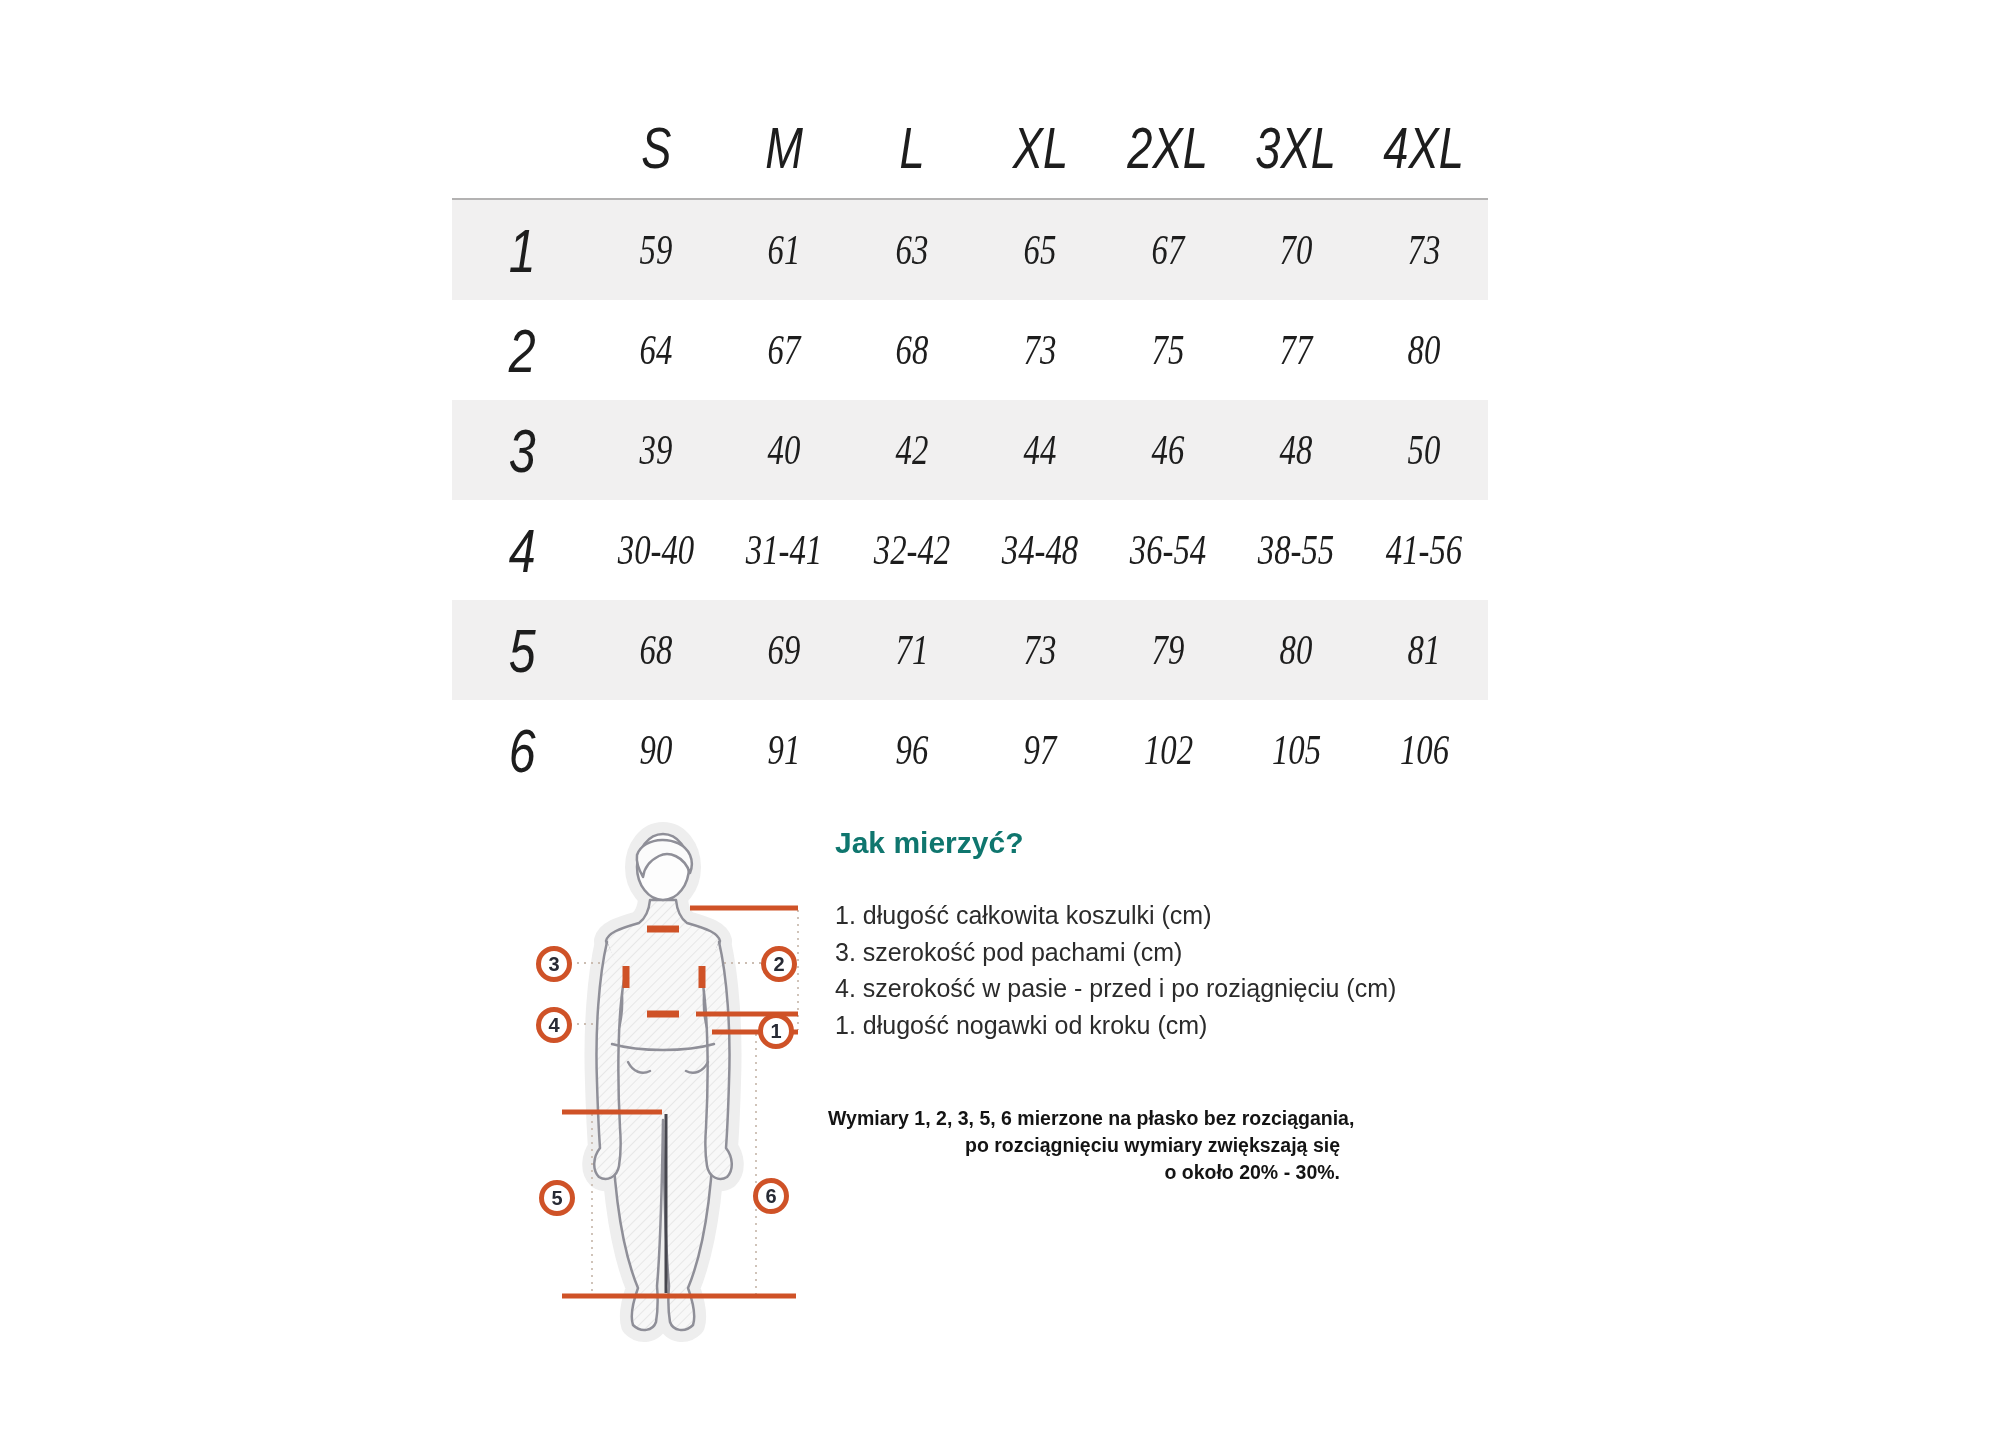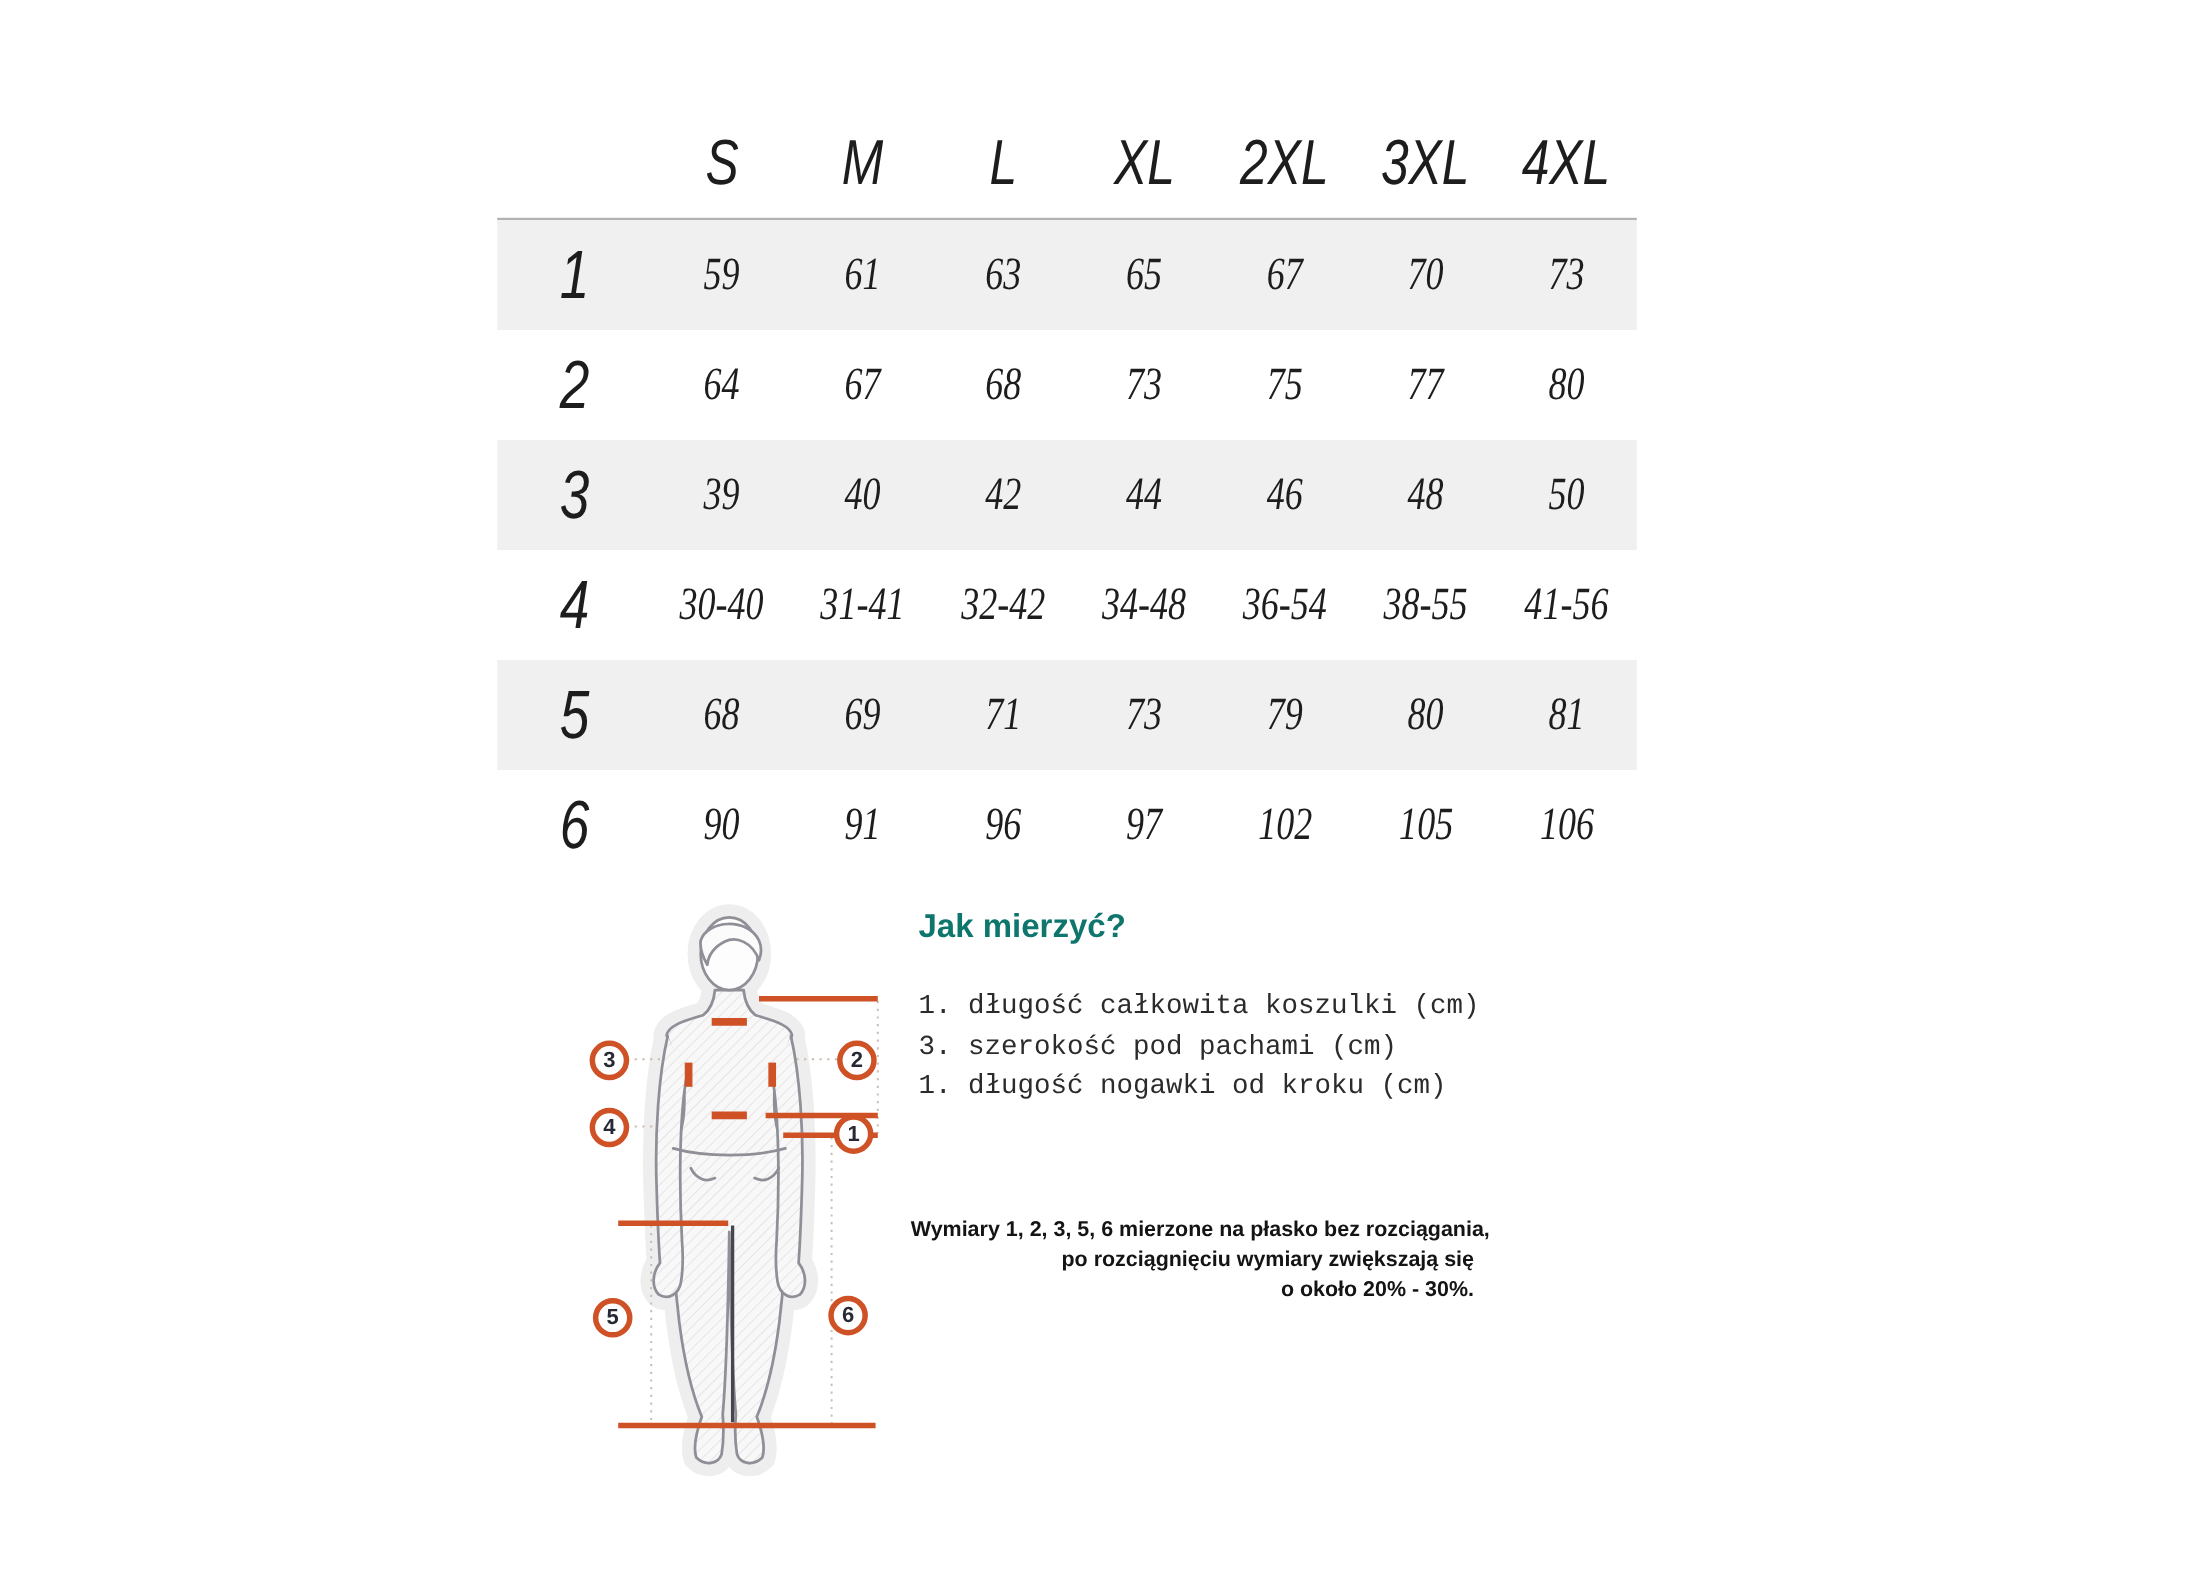--- a/index.html
+++ b/index.html
@@ -24,21 +24,21 @@
     position:absolute;width:36px;height:36px;box-sizing:border-box;
     border:5px solid #cf5227;border-radius:50%;background:#ffffff;
     color:#272a34;font-weight:bold;font-size:20px;line-height:26px;text-align:center;
   }
   
   .howto-heading{
     position:absolute;left:835px;top:826px;
     font-size:30px;font-weight:bold;color:#0f766e;white-space:nowrap;
   }
   .measure-list{position:absolute;left:835px;top:897px;}
-  .measure-item{font-size:25px;line-height:36.5px;color:#2b2b2b;white-space:nowrap;font-family:Liberation Mono, monospace;}
+  .measure-item{font-size:25px;line-height:36.5px;color:#2b2b2b;white-space:nowrap;}
   .note{position:absolute;left:828px;top:1105px;width:512px;text-align:right;}
   .note-line{font-size:19.5px;line-height:27px;font-weight:bold;color:#141414;white-space:nowrap;}
 </style>
 </head>
 <body>
 
 <div class="size-table">
   <div class="trow head">
     <div class="tcell"></div>
     <div class="tcell"><span>S</span></div>
@@ -173,20 +173,21 @@
   <div class="marker" style="left:258px;top:203px;">1</div>
   <div class="marker" style="left:39px;top:370px;">5</div>
   <div class="marker" style="left:253px;top:368px;">6</div>
 </div>
 
 <div class="howto-heading">Jak mierzyć?</div>
 
 <div class="measure-list">
   <div class="measure-item">1. długość całkowita koszulki (cm)</div>
   <div class="measure-item">3. szerokość pod pachami (cm)</div>
+  <div class="measure-item">4. szerokość w pasie - przed i po roziągnięciu (cm)</div>
   <div class="measure-item">1. długość nogawki od kroku (cm)</div>
 </div>
 
 <div class="note">
   <div class="note-line">Wymiary 1, 2, 3, 5, 6 mierzone na płasko bez rozciągania,</div>
   <div class="note-line">po rozciągnięciu wymiary zwiększają się</div>
   <div class="note-line">o około 20% - 30%.</div>
 </div>
 
 </body></html>

